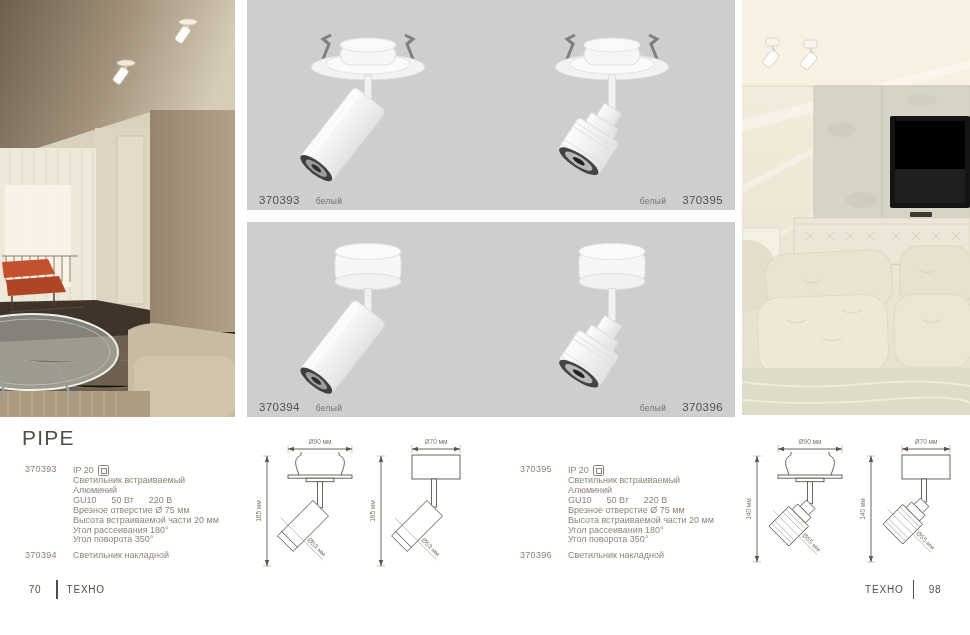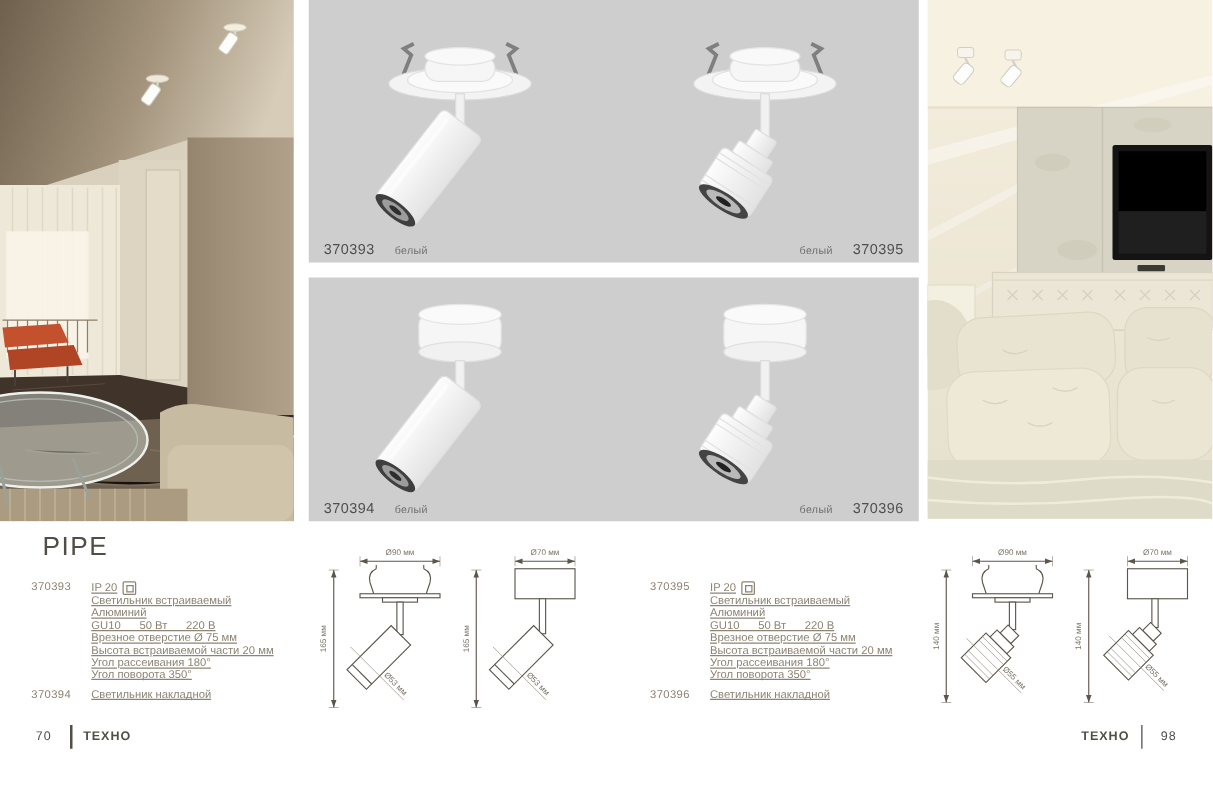--- a/index.html
+++ b/index.html
@@ -24,38 +24,38 @@
   .lab-group.right .finish{margin-right:16px;}
 
   
   .page-title{font-size:21px;color:#514e47;letter-spacing:1.2px;font-weight:400;}
 
   
   .spec{width:220px;color:#8d8474;font-size:9px;line-height:9.9px;}
   .spec-row{display:grid;grid-template-columns:48px auto;}
   .spec-row.second{margin-top:6px;}
   .spec-code{letter-spacing:.3px;}
-  .spec-line{white-space:pre-wrap;text-decoration:underline;}
+  .spec-line{white-space:pre-wrap;}
   .ip-line{display:flex;align-items:center;gap:4px;}
   .ip-icon{display:inline-block;width:9px;height:9px;border:1px solid #8d8474;border-radius:1.5px;position:relative;}
   .ip-icon::after{content:"";position:absolute;left:2px;top:2px;width:4px;height:4px;border:1px solid #8d8474;}
 
   
   .tech{position:absolute;top:434px;width:112px;height:150px;}
   .tech text{font-size:6.5px;fill:#7c766a;font-family:"Liberation Sans",sans-serif;}
   .tln{stroke:#5b564c;stroke-width:.9;fill:none;}
   .tfill{stroke:#5b564c;stroke-width:.9;fill:#ffffff;}
   .thin{stroke:#8a8478;stroke-width:.5;fill:none;}
   .tarr{fill:#5b564c;stroke:none;}
 
   
   .footer{position:absolute;top:580px;display:flex;align-items:center;height:19px;font-size:10px;color:#514e47;letter-spacing:.8px;justify-content:center;}
   .vline{width:1.5px;height:19px;background:#514e47;}
   .pgnum{width:42px;text-align:center;}
-  .section{margin:0 9px;font-weight:bold;}
+  .section{margin:0 9px;}
 </style>
 </head>
 <body>
 
 <div id="page">
 
   <div class="photo abs" style="left:0;top:0;width:235px;height:417px;">
     <svg viewBox="0 0 235 417" width="235" height="417" preserveAspectRatio="none">
       <defs>
         <linearGradient id="plCeil" x1="0" y1="0" x2="1" y2="0.25">
@@ -356,21 +356,21 @@
         <span class="code">370394</span>
         <span class="finish">белый</span>
       </div>
       <div class="lab-group right">
         <span class="finish">белый</span>
         <span class="code">370396</span>
       </div>
     </div>
   </div>
 
-  <div class="page-title abs" style="left:34px;top:426px;">PIPE</div>
+  <div class="page-title abs" style="left:22px;top:426px;">PIPE</div>
 
   <div class="spec abs" style="left:25px;top:465px;">
     <div class="spec-row">
       <div class="spec-code">370393</div>
       <div class="spec-content">
         <div class="spec-line ip-line">
           <span>IP 20</span>
           <span class="ip-icon"></span>
         </div>
         <div class="spec-line">Светильник встраиваемый</div>

